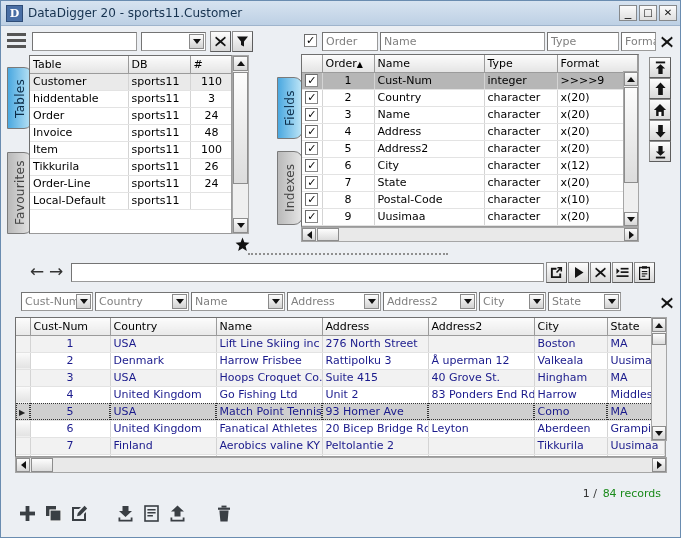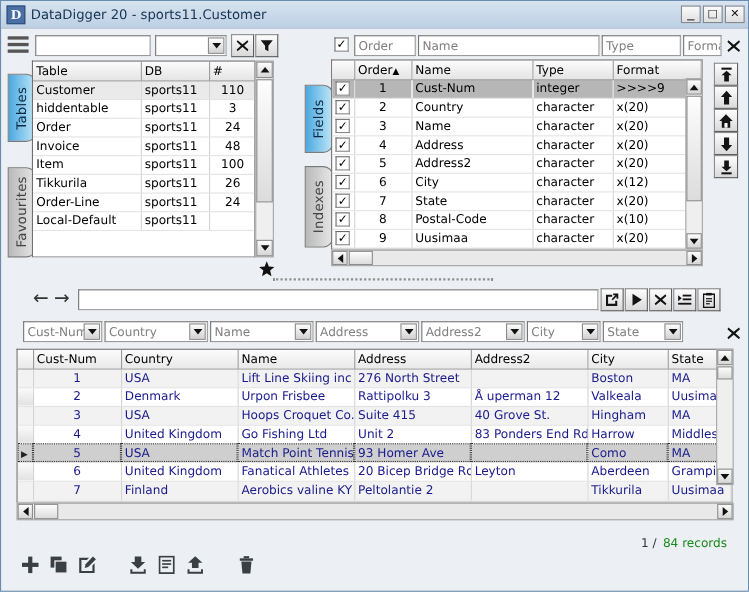--- a/index.html
+++ b/index.html
@@ -537,21 +537,21 @@
             <td>Lift Line Skiing inc</td>
             <td>276 North Street</td>
             <td></td>
             <td>Boston</td>
             <td>MA</td>
           </tr>
           <tr>
             <td class="rowhdr">&nbsp;</td>
             <td class="num">2</td>
             <td>Denmark</td>
-            <td>Urpon Frisbee</td>
+            <td>Harrow Frisbee</td>
             <td>Rattipolku 3</td>
             <td>Å uperman 12</td>
             <td>Valkeala</td>
             <td>Uusimaa</td>
           </tr>
           <tr class="alt">
             <td class="rowhdr">&nbsp;</td>
             <td class="num">3</td>
             <td>USA</td>
             <td>Hoops Croquet Co.</td>

